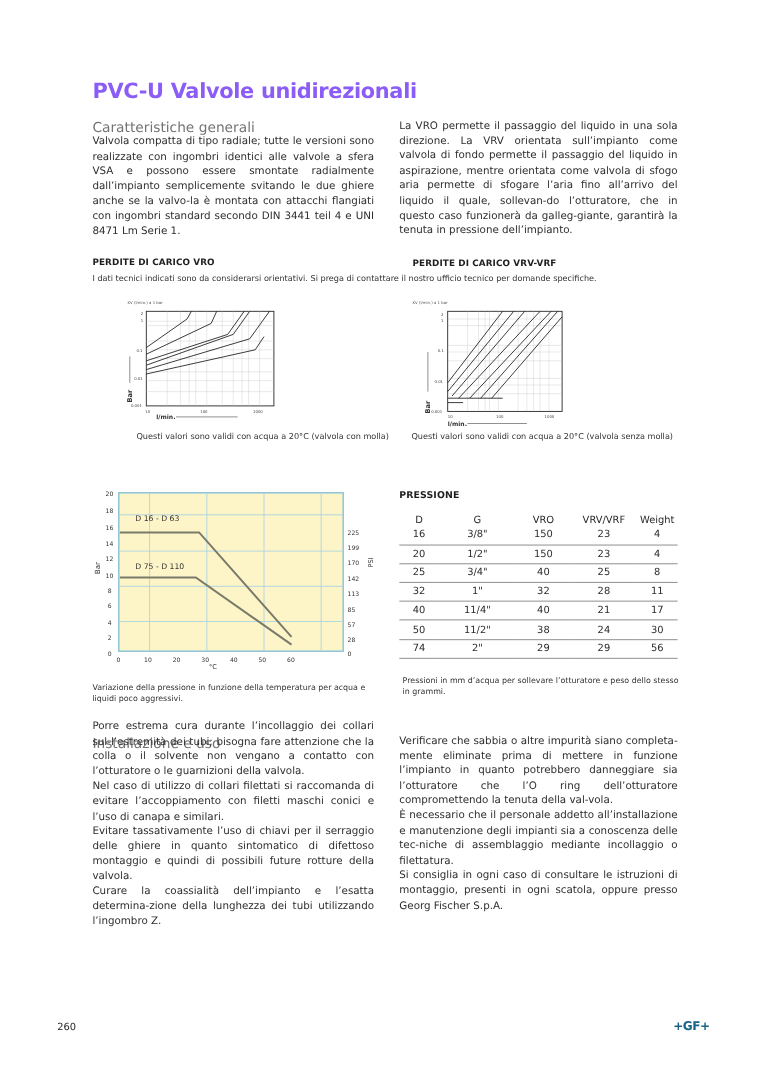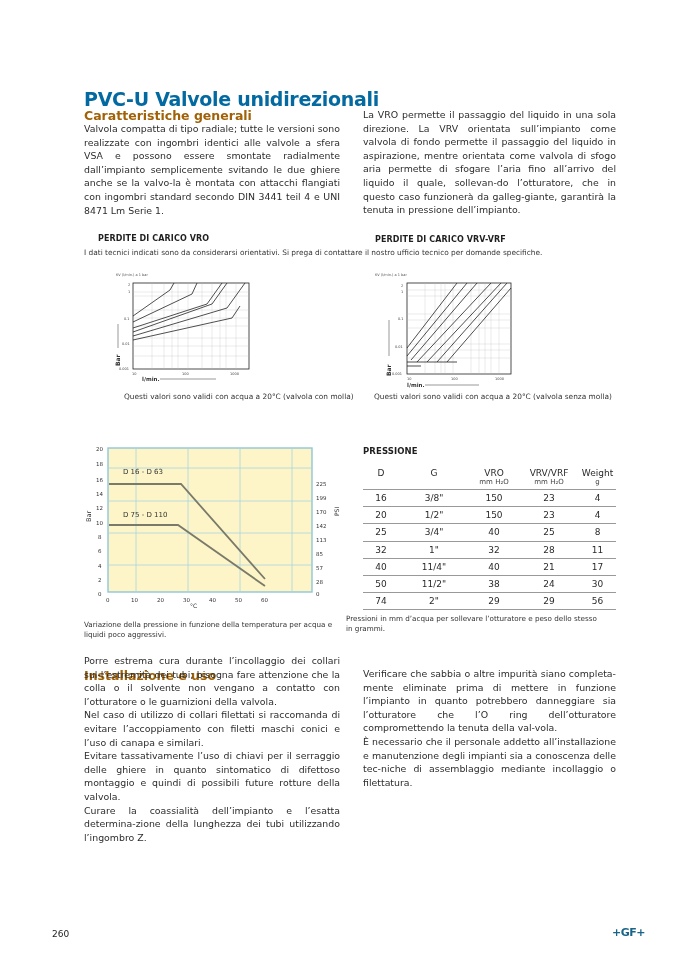--- a/index.html
+++ b/index.html
@@ -1,20 +1,20 @@
 <!DOCTYPE html>
 <html><head>
 <meta charset="utf-8">
 <style>
   * { box-sizing: border-box; margin: 0; padding: 0; }
   html, body { width: 690px; height: 971px; background: #ffffff; }
   body { font-family: "DejaVu Sans", sans-serif; color: #2a2a2a; position: relative; overflow: hidden; }
   .abs { position: absolute; }
-  .title { left: 84px; top: 88px; font-size: 19px; font-weight: bold; color: #0369a1; letter-spacing: -0.3px; }
-  .h2 { font-size: 12.5px; font-weight: bold; color: #a16207; text-align: center; }
+  .title { left: 84px; top: 72px; font-size: 19px; font-weight: bold; color: #8b5cf6; letter-spacing: -0.3px; }
+  .h2 { font-size: 12.5px; font-weight: normal; color: #737373; text-align: center; }
   .body-text { font-size: 9.4px; line-height: 13.6px; color: #2d2d2d; }
   .justify { text-align: justify; text-align-last: left; }
   .subhead { font-size: 8px; font-weight: bold; color: #1f1f1f; letter-spacing: 0.1px; }
   .small { font-size: 7.4px; color: #333; }
   .caption { font-size: 7.2px; color: #333; line-height: 10px; }
   .chart-box { background: #fff; }
   table.press { border-collapse: collapse; width: 253px; font-size: 9px; color: #2a2a2a; }
   table.press th { font-weight: normal; font-size: 9px; text-align: center; padding-top: 2px; }
   table.press th.unit { font-size: 7px; color: #444; padding-bottom: 3px; padding-top: 0; border-bottom: 1px solid #999; }
   table.press td { text-align: center; height: 17.2px; border-bottom: 1px solid #999; }
@@ -24,21 +24,21 @@
 </style>
 </head>
 <body>
 
 <div class="abs title">PVC-U Valvole unidirezionali</div>
 
 <div class="abs h2" style="left:84px; top:108px;">Caratteristiche generali</div>
 <div class="abs body-text justify" style="left:84px; top:122px; width:256px;">Valvola compatta di tipo radiale; tutte le versioni sono realizzate con ingombri identici alle valvole a sfera VSA e possono essere smontate radialmente dall’impianto semplicemente svitando le due ghiere anche se la valvo-la è montata con attacchi flangiati con ingombri standard secondo DIN 3441 teil 4 e UNI 8471 Lm Serie 1.</div>
 <div class="abs body-text justify" style="left:363px; top:108px; width:253px;">La VRO permette il passaggio del liquido in una sola direzione. La VRV orientata sull’impianto come valvola di fondo permette il passaggio del liquido in aspirazione, mentre orientata come valvola di sfogo aria permette di sfogare l’aria fino all’arrivo del liquido il quale, sollevan-do l’otturatore, che in questo caso funzionerà da galleg-giante, garantirà la tenuta in pressione dell’impianto.</div>
 
-<div class="abs subhead" style="left:98px; top:234px;">PERDITE DI CARICO VRO</div>
+<div class="abs subhead" style="left:84px; top:234px;">PERDITE DI CARICO VRO</div>
 <div class="abs subhead" style="left:375px; top:235px;">PERDITE DI CARICO VRV-VRF</div>
 <div class="abs small" style="left:84px; top:248px;">I dati tecnici indicati sono da considerarsi orientativi. Si prega di contattare il nostro ufficio tecnico per domande specifiche.</div>
 
 <div class="abs chart-box" style="left:112px; top:266px; width:160px; height:118px;">
   <svg width="160" height="118" viewBox="0 0 160 118">
     <text x="4" y="10" font-size="3.5" fill="#555">KV (l/min.) a 1 bar</text>
     <rect x="21" y="17" width="116" height="86" fill="none" stroke="#222" stroke-width="0.8"></rect>
     <g stroke="#bbb" stroke-width="0.3">
       <line x1="21" y1="26" x2="137" y2="26"></line>
         <line x1="21" y1="30" x2="137" y2="30"></line>
@@ -207,27 +207,20 @@
       </colgroup>
     <tbody>
         <tr>
       <th>D</th>
       <th>G</th>
       <th>VRO</th>
       <th>VRV/VRF</th>
       <th>Weight</th>
     </tr>
     <tr>
-      <th class="unit"></th>
-      <th class="unit"></th>
-      <th class="unit">mm H₂O</th>
-      <th class="unit">mm H₂O</th>
-      <th class="unit">g</th>
-    </tr>
-    <tr>
       <td>16</td>
           <td>3/8"</td>
           <td>150</td>
           <td>23</td>
           <td>4</td>
     </tr>
     <tr>
       <td>20</td>
           <td>1/2"</td>
           <td>150</td>
@@ -265,28 +258,29 @@
     <tr>
       <td>74</td>
           <td>2"</td>
           <td>29</td>
           <td>29</td>
           <td>56</td>
     </tr>
   </tbody>
     </table>
 </div>
-<div class="abs caption" style="left:346px; top:614px; width:258px;">Pressioni in mm d’acqua per sollevare l’otturatore e peso dello stesso in grammi.</div>
+<div class="abs caption" style="left:366px; top:614px; width:258px;">Pressioni in mm d’acqua per sollevare l’otturatore e peso dello stesso in grammi.</div>
 
 <div class="abs h2" style="left:84px; top:668px;">Installazione e uso</div>
 <div class="abs body-text justify" style="left:84px; top:654px; width:256px;">
   <p>Porre estrema cura durante l’incollaggio dei collari sul-l’estremità dei tubi; bisogna fare attenzione che la colla o il solvente non vengano a contatto con l’otturatore o le guarnizioni della valvola.</p>
   <p>Nel caso di utilizzo di collari filettati si raccomanda di evitare l’accoppiamento con filetti maschi conici e l’uso di canapa e similari.</p>
   <p>Evitare tassativamente l’uso di chiavi per il serraggio delle ghiere in quanto sintomatico di difettoso montaggio e quindi di possibili future rotture della valvola.</p>
   <p>Curare la coassialità dell’impianto e l’esatta determina-zione della lunghezza dei tubi utilizzando l’ingombro Z.</p>
 </div>
 <div class="abs body-text justify" style="left:363px; top:667px; width:253px;">
   <p>Verificare che sabbia o altre impurità siano completa-mente eliminate prima di mettere in funzione l’impianto in quanto potrebbero danneggiare sia l’otturatore che l’O ring dell’otturatore compromettendo la tenuta della val-vola.</p>
   <p>È necessario che il personale addetto all’installazione e manutenzione degli impianti sia a conoscenza delle tec-niche di assemblaggio mediante incollaggio o filettatura.</p>
+  <p>Si consiglia in ogni caso di consultare le istruzioni di montaggio, presenti in ogni scatola, oppure presso Georg Fischer S.p.A.</p>
 </div>
 
 <div class="abs footer-num">260</div>
 <div class="abs logo">+GF+</div>
 
 </body></html>

